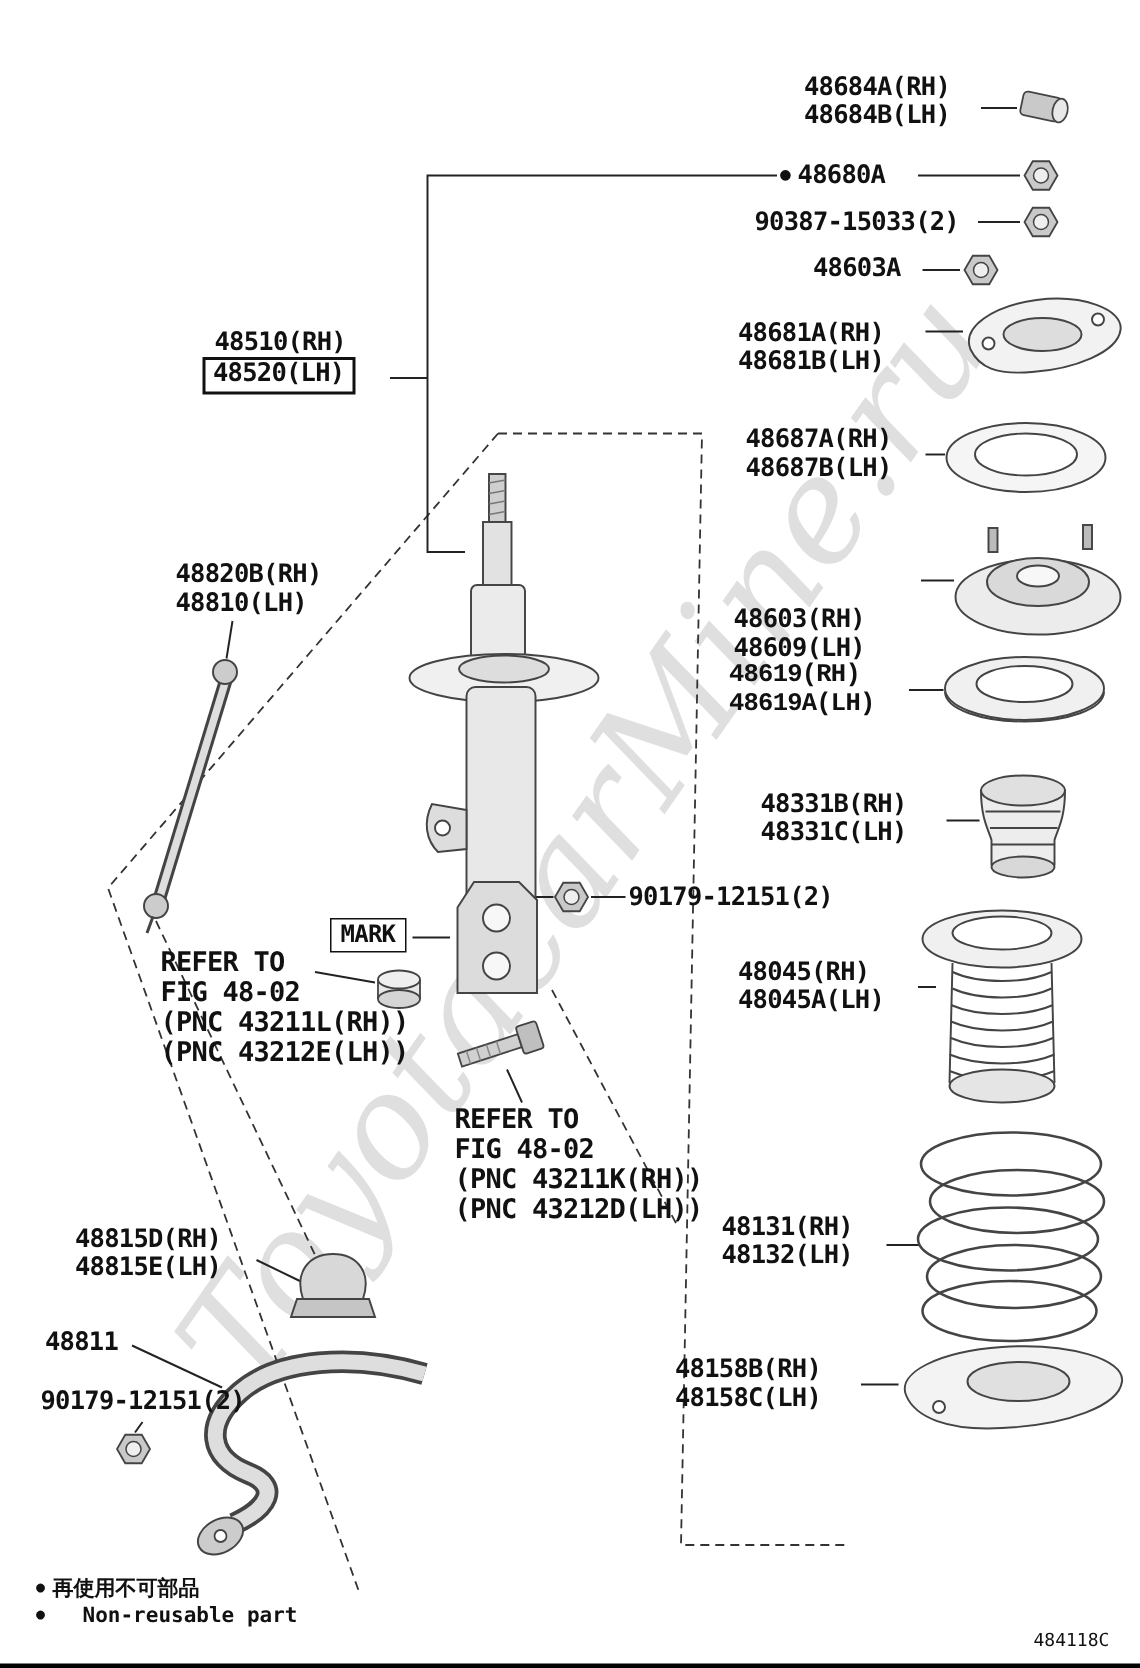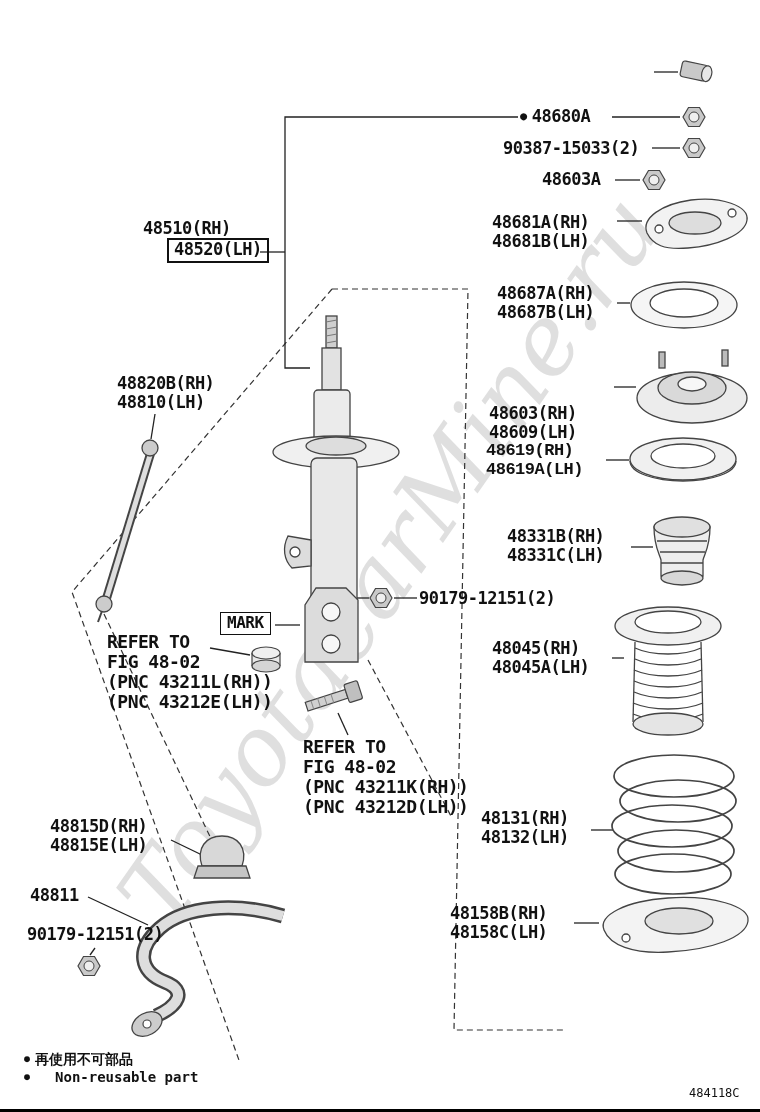--- a/index.html
+++ b/index.html
@@ -14,21 +14,21 @@
     font-family:"DejaVu Serif", serif; font-style:italic; font-size:96px;
     color:rgba(150,150,150,0.30); transform:rotate(-55deg); transform-origin:center;
     white-space:nowrap; pointer-events:none; user-select:none;
   }
   .label {
     position:absolute; font-weight:bold; font-size:17px; line-height:19px;
     letter-spacing:-0.5px; white-space:nowrap;
   }
   .label span { display:block; }
   .label .inline { display:inline-block; }
-  .boxed { border:2px solid #111; padding:0 5px 2px 5px;margin-left:32px; }
+  .boxed { border:2px solid #111; padding:0 5px 2px 5px; }
   .boxed-thin { border:1.5px solid #111; padding:0 6px 2px 6px; }
   .pad-left { padding-left:8px; }
   .small { font-size:18px; line-height:20px; letter-spacing:-0.5px; }
   .bullet { display:inline-block; font-size:12px; vertical-align:2px; margin-right:5px; }
   .footer-line { position:absolute; font-size:14px; font-weight:bold; line-height:18px; }
   .footer-line .bullet { font-size:10px; vertical-align:2px; }
   .code { position:absolute; font-size:12px; letter-spacing:0; }
   .bottom-rule { position:absolute; left:0; bottom:0; width:100%; height:3px; background:#000; }
 </style>
 </head>
@@ -213,20 +213,24 @@
     </g>
 
     <g fill="none">
       <path d="M283,916 C235,902 185,906 160,928 C135,950 140,972 165,982 C188,991 178,1006 156,1016" stroke="#444" stroke-width="15"></path>
       <path d="M283,916 C235,902 185,906 160,928 C135,950 140,972 165,982 C188,991 178,1006 156,1016" stroke="#dedede" stroke-width="10"></path>
       <ellipse cx="147" cy="1024" rx="16" ry="11" fill="#cccccc" stroke="#444" stroke-width="1.3" transform="rotate(-28 147 1024)"></ellipse>
       <circle cx="147" cy="1024" r="4" fill="#ffffff" stroke="#444" stroke-width="1.2"></circle>
     </g>
   </svg>
 
+  <div class="label" style="left:536px; top:49px;">
+    <span>48684A(RH)</span>
+    <span>48684B(LH)</span>
+  </div>
 
   <div class="label" style="left:520px; top:107px;">
     <span class="inline bullet">●</span><span class="inline">48680A</span>
   </div>
 
   <div class="label" style="left:503px; top:139px;">
     <span>90387-15033(2)</span>
   </div>
 
   <div class="label" style="left:542px; top:170px;">

